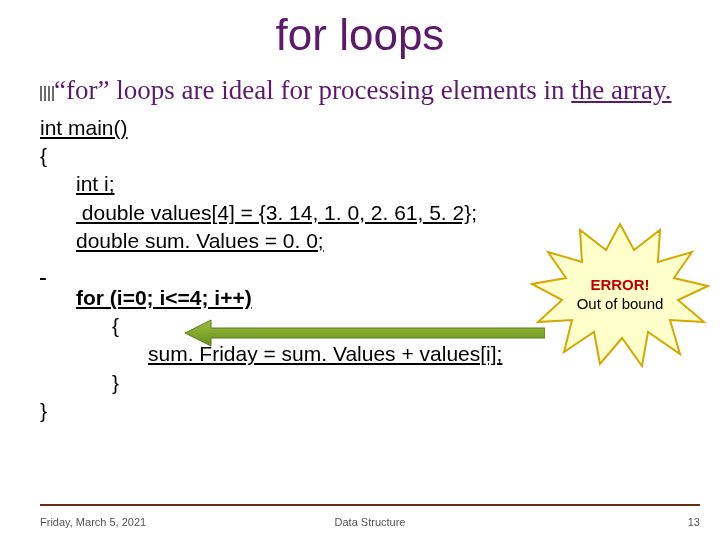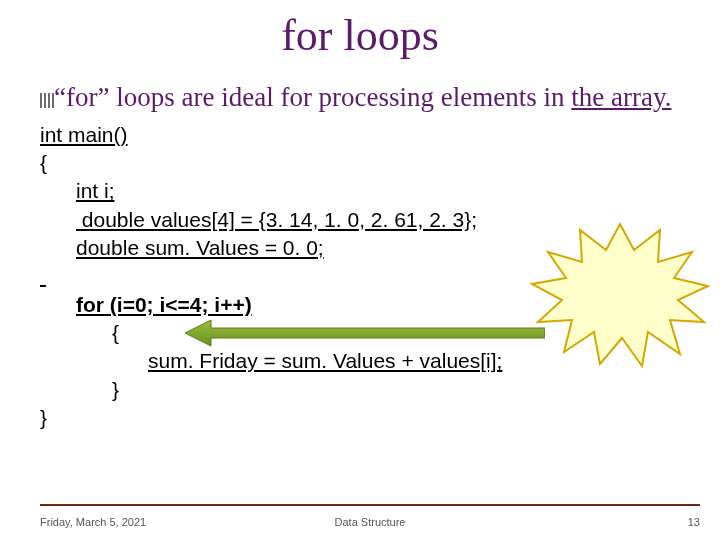--- a/index.html
+++ b/index.html
@@ -11,25 +11,25 @@
     position: relative;
     overflow: hidden;
   }
   .slide {
     width: 100%;
     height: 100%;
     padding: 10px 40px 0 40px;
     position: relative;
   }
   .title {
-    font-family: Liberation Serif, serif;
+    font-family: Liberation Sans, sans-serif;
     font-size: 44px;
     color: #5c1a6b;
     text-align: center;
-    margin-bottom: 22px;
+    margin-bottom: 16px;
   }
   .body {
     font-family: Arial, Helvetica, sans-serif;
   }
   .bullet-row {
     display: flex;
     align-items: flex-start;
     margin-bottom: 6px;
   }
   .bullet-mark {
@@ -126,37 +126,39 @@
       <div class="bullet-mark"></div>
       <div class="bullet-text">
         <span>“for” loops are ideal for processing elements in </span><span class="underline">the array.</span>
       </div>
     </div>
 
     <div class="code">
       <div class="line">int main()</div>
       <div class="line">{</div>
       <div class="line indent1">int i;</div>
-      <div class="line indent1"> double values[4] = {3. 14, 1. 0, 2. 61, 2. 3};</div>
+      <div class="line indent1"> double values[4] = {3. 14, 1. 0, 2. 61, 5. 2};</div>
       <div class="line indent1">double sum. Values = 0. 0;</div>
       <div class="line">&nbsp;</div>
       <div class="line indent1 bold">for (i=0; i&lt;=4; i++)</div>
       <div class="line indent2">{</div>
       <div class="line indent3">sum. Friday = sum. Values + values[i];</div>
       <div class="line indent2">}</div>
       <div class="line">}</div>
     </div>
   </div>
 
   <div class="starburst-wrap">
     <svg viewBox="0 0 180 150" width="180" height="150">
       <polygon points="
         90,4 104,30 130,10 128,42 162,32 144,58 178,66 148,80 174,102 140,100 150,134 118,112 112,146 92,118 70,144 64,112 34,132 42,100 8,102 32,80 2,64 36,58 18,32 52,42 50,10 76,30" fill="#ffffcc" stroke="#d4a800" stroke-width="2"></polygon>
     </svg>
     <div class="star-text">
+      <div class="err">ERROR!</div>
+      <div>Out of bound</div>
     </div>
   </div>
 
   <div class="arrow-wrap">
     <svg viewBox="0 0 360 30" width="360" height="30">
       <defs>
         <linearGradient id="g1" x1="0" y1="0" x2="0" y2="1">
           <stop offset="0" stop-color="#9bbf3b"></stop>
           <stop offset="1" stop-color="#6a8f1f"></stop>
         </linearGradient>

